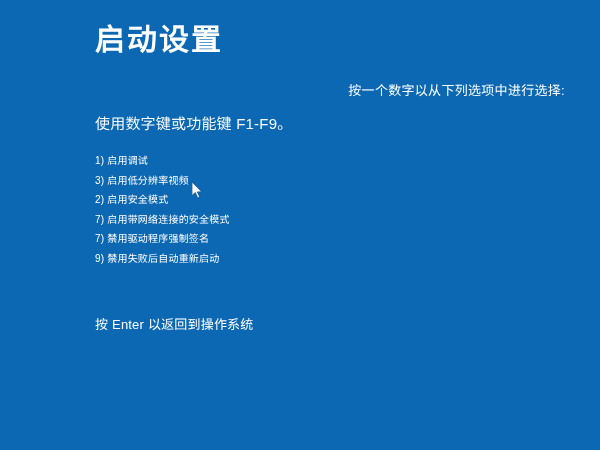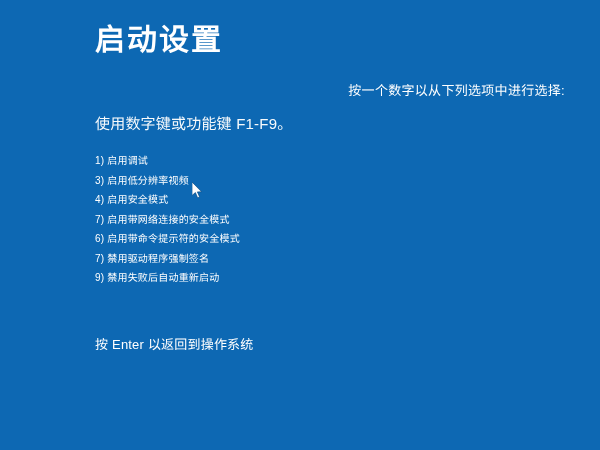--- a/index.html
+++ b/index.html
@@ -83,23 +83,22 @@
 
     <h1 class="title">启动设置</h1>
 
     <p class="subtitle">按一个数字以从下列选项中进行选择:</p>
 
     <p class="hint">使用数字键或功能键 F1-F9。</p>
 
     <ul class="options">
       <li>1) 启用调试</li>
       <li>3) 启用低分辨率视频</li>
-      <li>4) 启用安全模式</li>
+      <li>2) 启用安全模式</li>
       <li>7) 启用带网络连接的安全模式</li>
-      <li>6) 启用带命令提示符的安全模式</li>
       <li>7) 禁用驱动程序强制签名</li>
       <li>9) 禁用失败后自动重新启动</li>
     </ul>
 
     <div class="footer">
       <div>按 Enter 以返回到操作系统</div>
     </div>
 
   </div>
 

